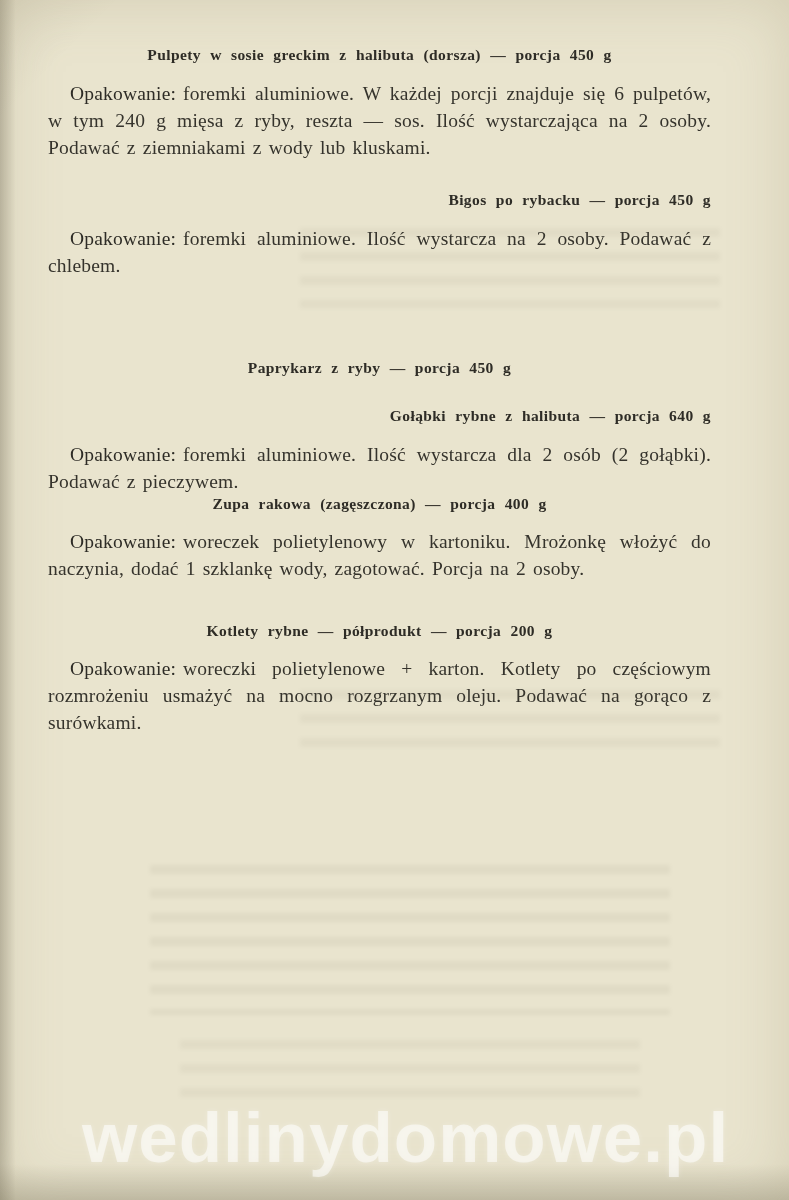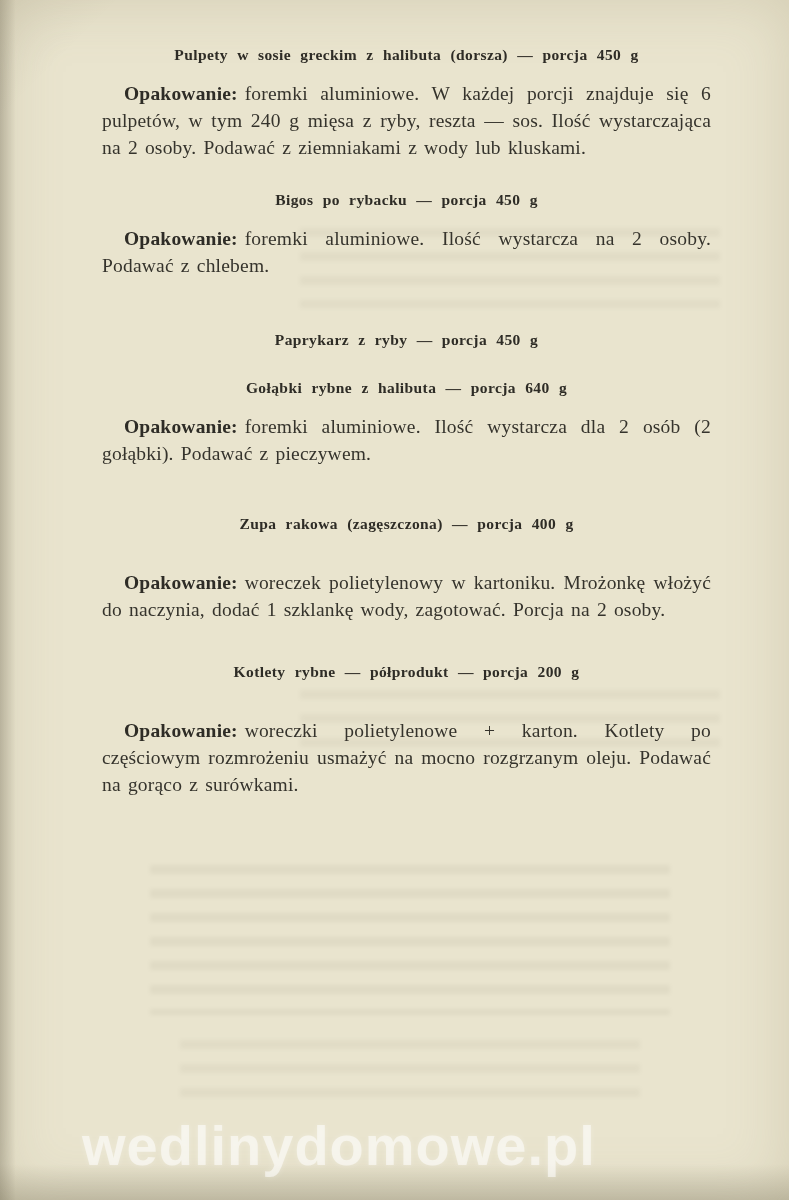--- a/index.html
+++ b/index.html
@@ -12,21 +12,21 @@
   .page {
     position: relative;
     width: 789px;
     height: 1200px;
     box-sizing: border-box;
     background:
       linear-gradient(135deg, rgba(120,110,85,0.10) 0%, rgba(0,0,0,0) 6%),
       linear-gradient(0deg, rgba(90,85,65,0.25) 0%, rgba(0,0,0,0) 3%),
       linear-gradient(90deg, rgba(80,75,60,0.28) 0%, rgba(0,0,0,0) 2%),
       #e9e4ce;
-    padding: 46px 78px 0 102px;
+    padding: 46px 78px 0 48px;
     overflow: hidden;
     color: #34322c;
     box-shadow: inset 0 0 60px rgba(150,140,105,0.25);
   }
   .entry-heading {
     margin: 0;
     font-size: 15.5px;
     font-weight: bold;
     text-align: center;
     letter-spacing: 0.4px;
@@ -38,29 +38,29 @@
     margin-top: 16px;
     font-size: 19.5px;
     line-height: 27px;
     text-align: justify;
     text-indent: 22px;
     letter-spacing: 0.2px;
     word-spacing: 2px;
     color: #35332c;
   }
   .entry-body .lead {
-    font-weight: bold;
+    font-weight: normal;
     margin-right: 0.35em;
     color: #2e2c26;
   }
-  .mt-md { margin-top: 30px; }
-  .mt-lg { margin-top: 52px; }
-  .mt-xl { margin-top: 48px; }
+  .mt-md { margin-top: 30px; text-align: right; }
+  .mt-lg { margin-top: 80px; }
+  .mt-xl { }
   .mt-h6 { margin-top: 40px; }
-  .pt-5  { margin-top: 36px; }
+  .pt-5  { margin-top: 15px; }
 
   
   .ghost {
     position: absolute;
     opacity: 0.06;
     background: repeating-linear-gradient(
       180deg,
       #6b6550 0px, #6b6550 9px,
       transparent 9px, transparent 24px);
     filter: blur(2px);
@@ -69,21 +69,21 @@
   .ghost-1 { left: 300px; top: 228px; width: 420px; height: 80px; }
   .ghost-2 { left: 300px; top: 690px; width: 420px; height: 60px; }
   .ghost-3 { left: 150px; top: 865px; width: 520px; height: 150px; opacity: 0.07; }
   .ghost-4 { left: 180px; top: 1040px; width: 460px; height: 60px; }
 
   .watermark {
     position: absolute;
     left: 82px;
     bottom: 22px;
     font-family: "Liberation Sans", sans-serif;
-    font-size: 56px;
+    font-size: 71px;
     font-weight: 600;
     letter-spacing: 1px;
     color: rgba(255, 255, 255, 0.55);
     text-shadow: 0 0 6px rgba(255,255,255,0.25);
     white-space: nowrap;
     pointer-events: none;
   }
 </style>
 </head>
 <body>

